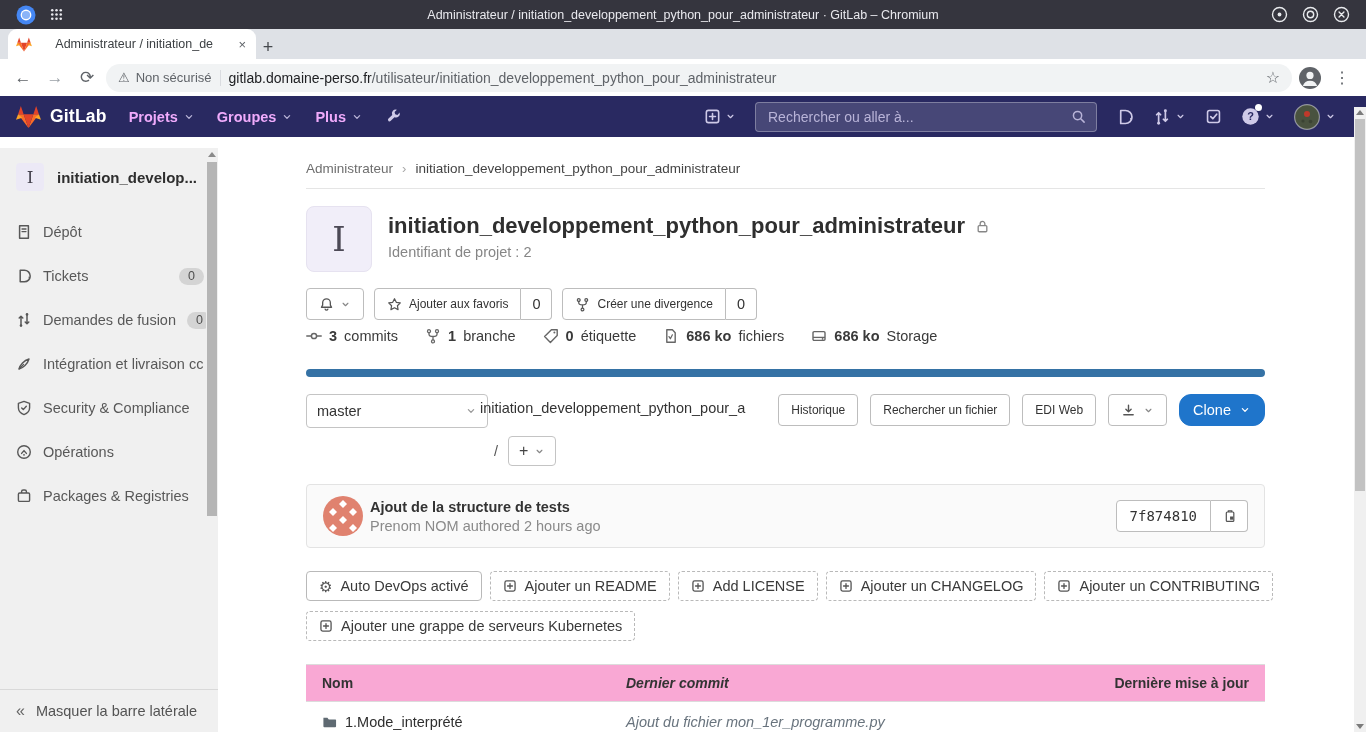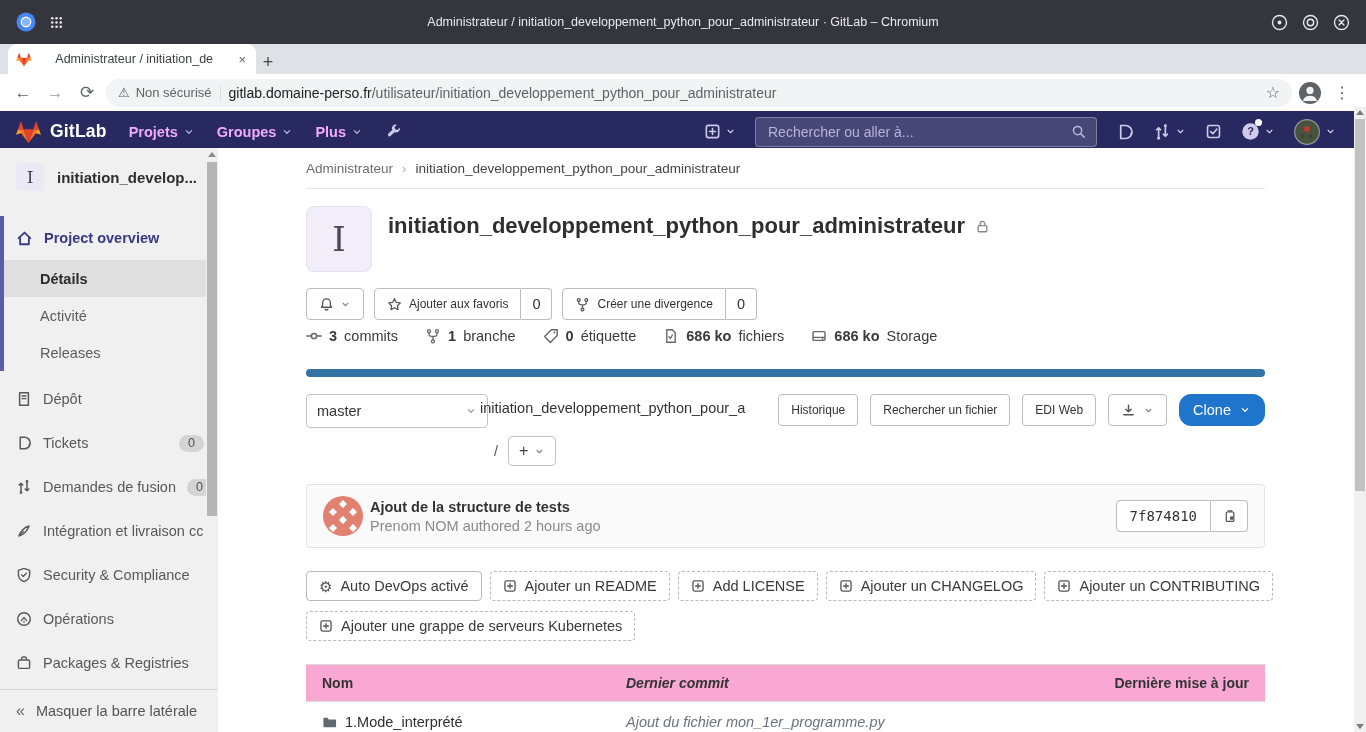--- a/index.html
+++ b/index.html
@@ -2,21 +2,21 @@
 <html><head>
 <meta charset="utf-8">
 <style>
   html,body{margin:0;padding:0;background:#222;}
   .screen{position:relative;width:1366px;height:732px;overflow:hidden;background:#fff;
           font-family:"Liberation Sans",sans-serif;-webkit-font-smoothing:antialiased;}
   .ic{display:block;flex:none;}
   svg text{font-family:"Liberation Sans",sans-serif;}
 
   
-  .titlebar{position:relative;height:44px;background:#35353e;display:flex;align-items:center;padding:0 16px;}
+  .titlebar{position:relative;height:29px;background:#35353e;display:flex;align-items:center;padding:0 16px;}
   .tb-left{display:flex;align-items:center;gap:12px;}
   .tb-title{position:absolute;left:0;right:0;text-align:center;color:#e9e9ee;font-size:12.5px;pointer-events:none;}
   .tb-controls{margin-left:auto;display:flex;align-items:center;gap:14px;z-index:2;}
 
   
   .tabstrip{position:relative;height:30px;background:#dee1e6;text-align:center;}
   .tab{position:absolute;left:8px;bottom:0;width:232px;height:30px;background:#fff;border-radius:9px 9px 0 0;
        display:flex;align-items:center;gap:8px;padding:0 8px;}
   .tab-label{flex:1;font-size:12.5px;color:#3c4043;white-space:nowrap;overflow:hidden;}
   .tab-close{color:#5f6368;font-size:13px;line-height:1;padding:2px;}
@@ -427,37 +427,20 @@
   </div>
 
   <div class="content">
 
     <aside class="sidebar">
       <div class="sb-project">
         <span class="sb-avatar">I</span>
         <span class="sb-pname">initiation_develop...</span>
       </div>
 
-      <div class="sb-active-block">
-        <div class="sb-row overview">
-          <svg class="ic" width="17" height="17">
-              <use href="#i-home"></use>
-            </svg>
-          <span>Project overview</span>
-        </div>
-        <div class="sb-sub active">
-            <span>Détails</span>
-          </div>
-        <div class="sb-sub">
-            <span>Activité</span>
-          </div>
-        <div class="sb-sub">
-            <span>Releases</span>
-          </div>
-      </div>
 
       <div class="sb-row" style="margin-top:6px">
         <svg class="ic" width="16" height="16">
             <use href="#i-repo"></use>
           </svg>
         <span>Dépôt</span>
       </div>
       <div class="sb-row">
         <svg class="ic" width="16" height="16">
             <use href="#i-issues"></use>
@@ -519,20 +502,21 @@
 
         <div class="proj-head">
           <div class="proj-avatar">I</div>
           <div>
             <div class="proj-title-row">
               <span class="proj-title">initiation_developpement_python_pour_administrateur</span>
               <svg class="ic" width="15" height="15" style="color:#868686">
                   <use href="#i-lock"></use>
                 </svg>
             </div>
+            <div class="proj-id">Identifiant de projet : 2</div>
           </div>
         </div>
 
         <div class="actions">
           <button class="btn" style="border-radius:4px;gap:6px">
             <svg class="ic" width="15" height="15" style="color:#555">
                 <use href="#i-bell"></use>
               </svg>
             <svg class="ic chev" width="11" height="11" style="color:#888">
                 <use href="#i-chev"></use>

